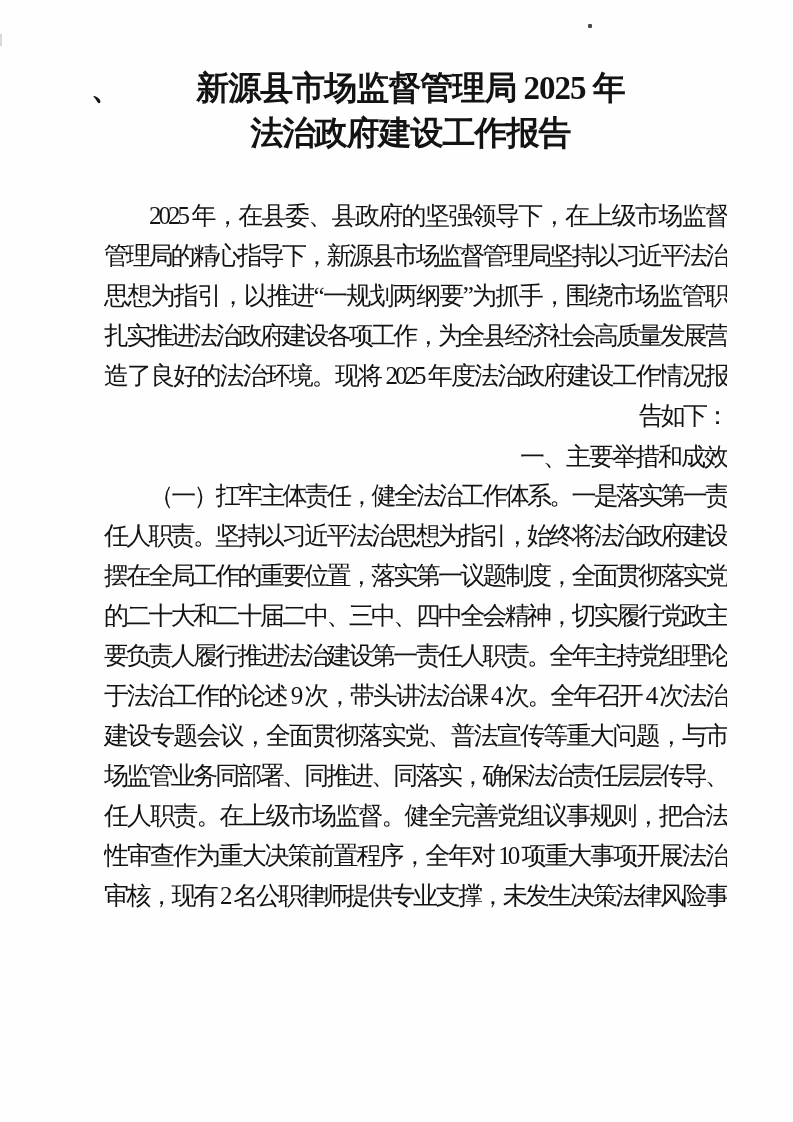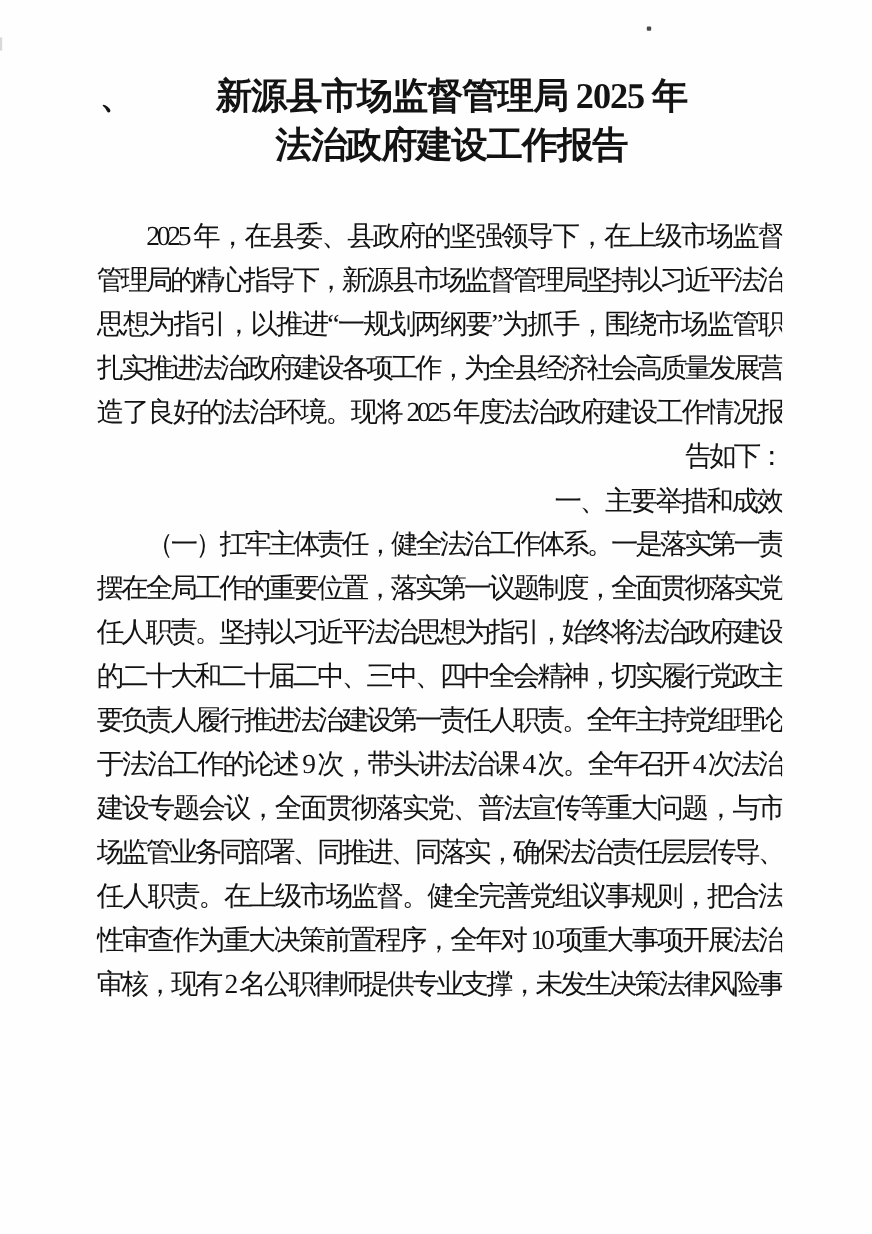--- a/index.html
+++ b/index.html
@@ -51,21 +51,21 @@
     width: 100%;
     text-align: center;
     font-weight: 700;
     font-size: 33px;
     line-height: 45px;
     letter-spacing: -1px;
   }
   
   .content {
     position: absolute;
-    left: 88px;
+    left: 104px;
     top: 196px;
     width: 623px;
     font-size: 25px;
     line-height: 40px;
     letter-spacing: -3px;
   }
   .line {
     height: 40px;
     overflow: hidden;
     text-align: right;
@@ -104,22 +104,22 @@
 
   <div class="content">
       <div class="line body indent just"><span class="seg">2025 年，在县委、县政府的坚强领导下，在上级市场监督</span></div>
       <div class="line body just"><span class="seg">管理局的精心指导下，新源县市场监督管理局坚持以习近平法治</span></div>
       <div class="line body just"><span class="seg">思想为指引，以推进“一规划两纲要”为抓手，围绕市场监管职能，</span></div>
       <div class="line body just"><span class="seg">扎实推进法治政府建设各项工作，为全县经济社会高质量发展营</span></div>
       <div class="line body just"><span class="seg">造了良好的法治环境。现将 2025 年度法治政府建设工作情况报</span></div>
       <div class="line body"><span class="seg">告如下：</span></div>
       <div class="line heading indent"><span class="seg bold">一、主要举措和成效</span></div>
       <div class="line body indent just"><span class="seg bold">（一）扛牢主体责任，健全法治工作体系。一是落实第一责</span></div>
+      <div class="line body just"><span class="seg bold">任人职责。</span><span class="seg">坚持以习近平法治思想为指引，始终将法治政府建设</span></div>
       <div class="line body just"><span class="seg">摆在全局工作的重要位置，落实第一议题制度，全面贯彻落实党</span></div>
-      <div class="line body just"><span class="seg bold">任人职责。</span><span class="seg">坚持以习近平法治思想为指引，始终将法治政府建设</span></div>
       <div class="line body just"><span class="seg">的二十大和二十届二中、三中、四中全会精神，切实履行党政主</span></div>
       <div class="line body just"><span class="seg">要负责人履行推进法治建设第一责任人职责。全年主持党组理论</span></div>
       <div class="line body just"><span class="seg">于法治工作的论述 9 次，带头讲法治课 4 次。全年召开 4 次法治</span></div>
       <div class="line body just"><span class="seg">建设专题会议，全面贯彻落实党、普法宣传等重大问题，与市</span></div>
       <div class="line body just"><span class="seg">场监管业务同部署、同推进、同落实，确保法治责任层层传导、</span></div>
       <div class="line body just"><span class="seg">任人职责。</span><span class="seg bold">在上级市场监督。</span><span class="seg">健全完善党组议事规则，把合法</span></div>
       <div class="line body just"><span class="seg">性审查作为重大决策前置程序，全年对 10 项重大事项开展法治</span></div>
       <div class="line body just"><span class="seg">审核，现有 2 名公职律师提供专业支撑，未发生决策法律风险事</span></div>
     </div>
 

